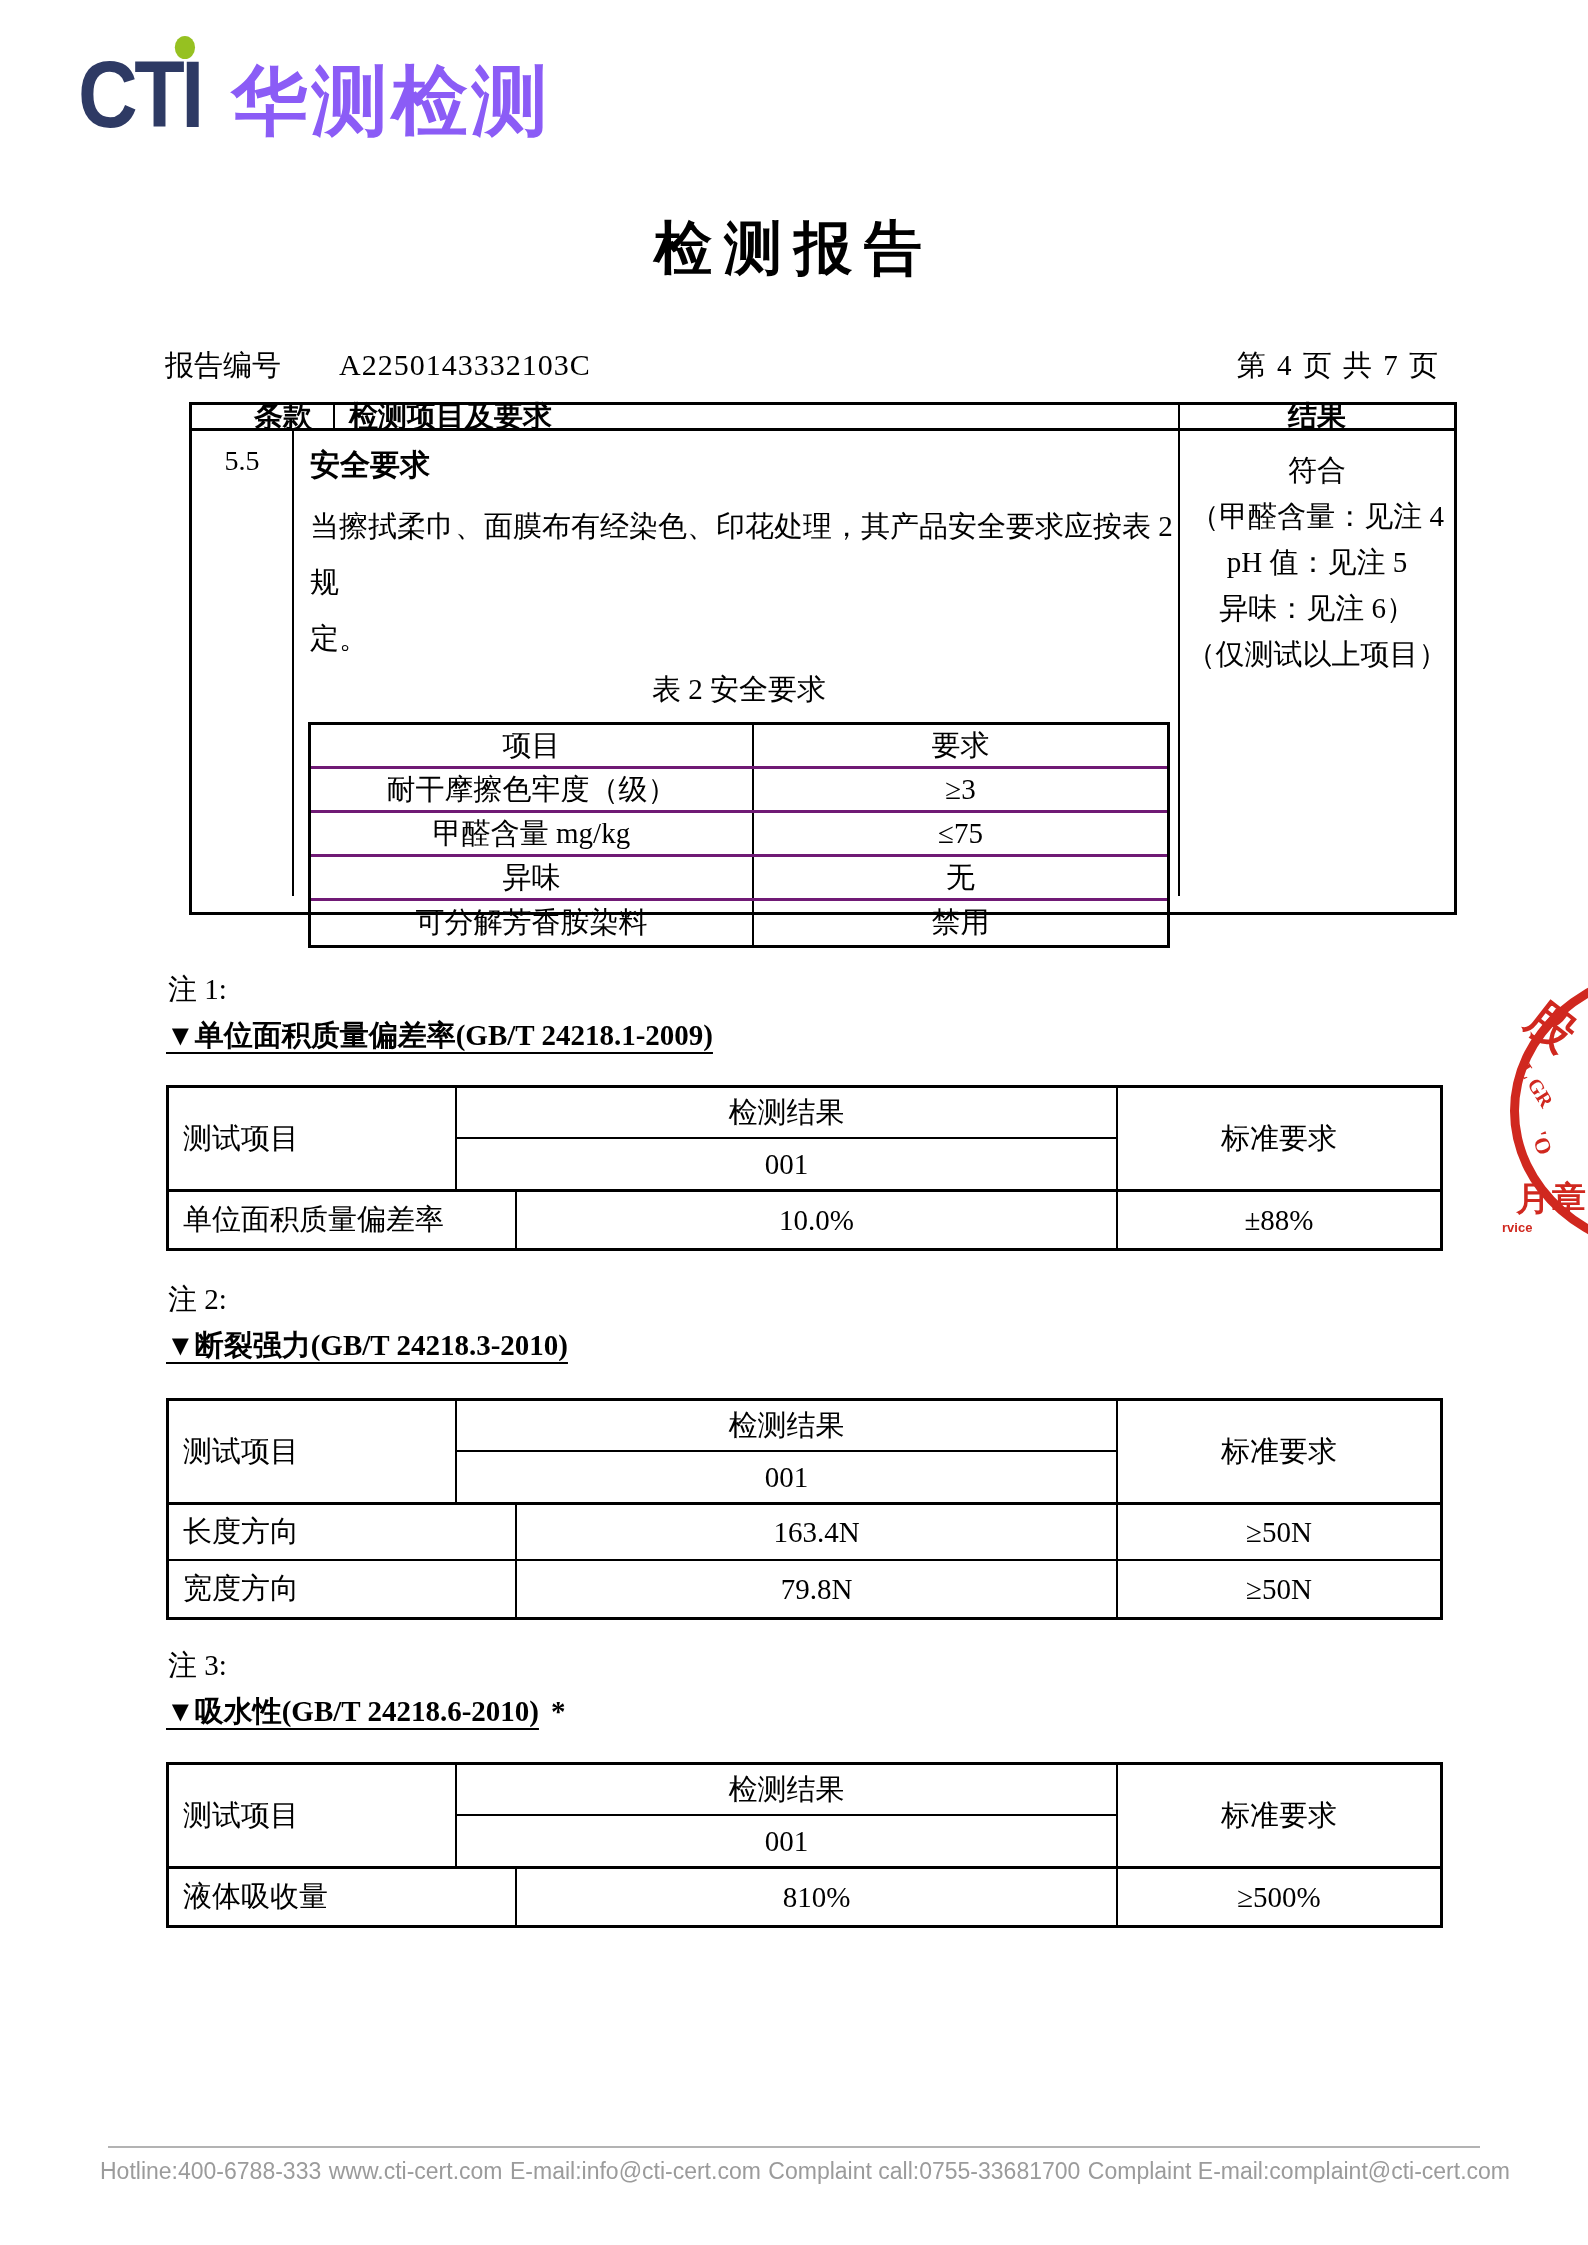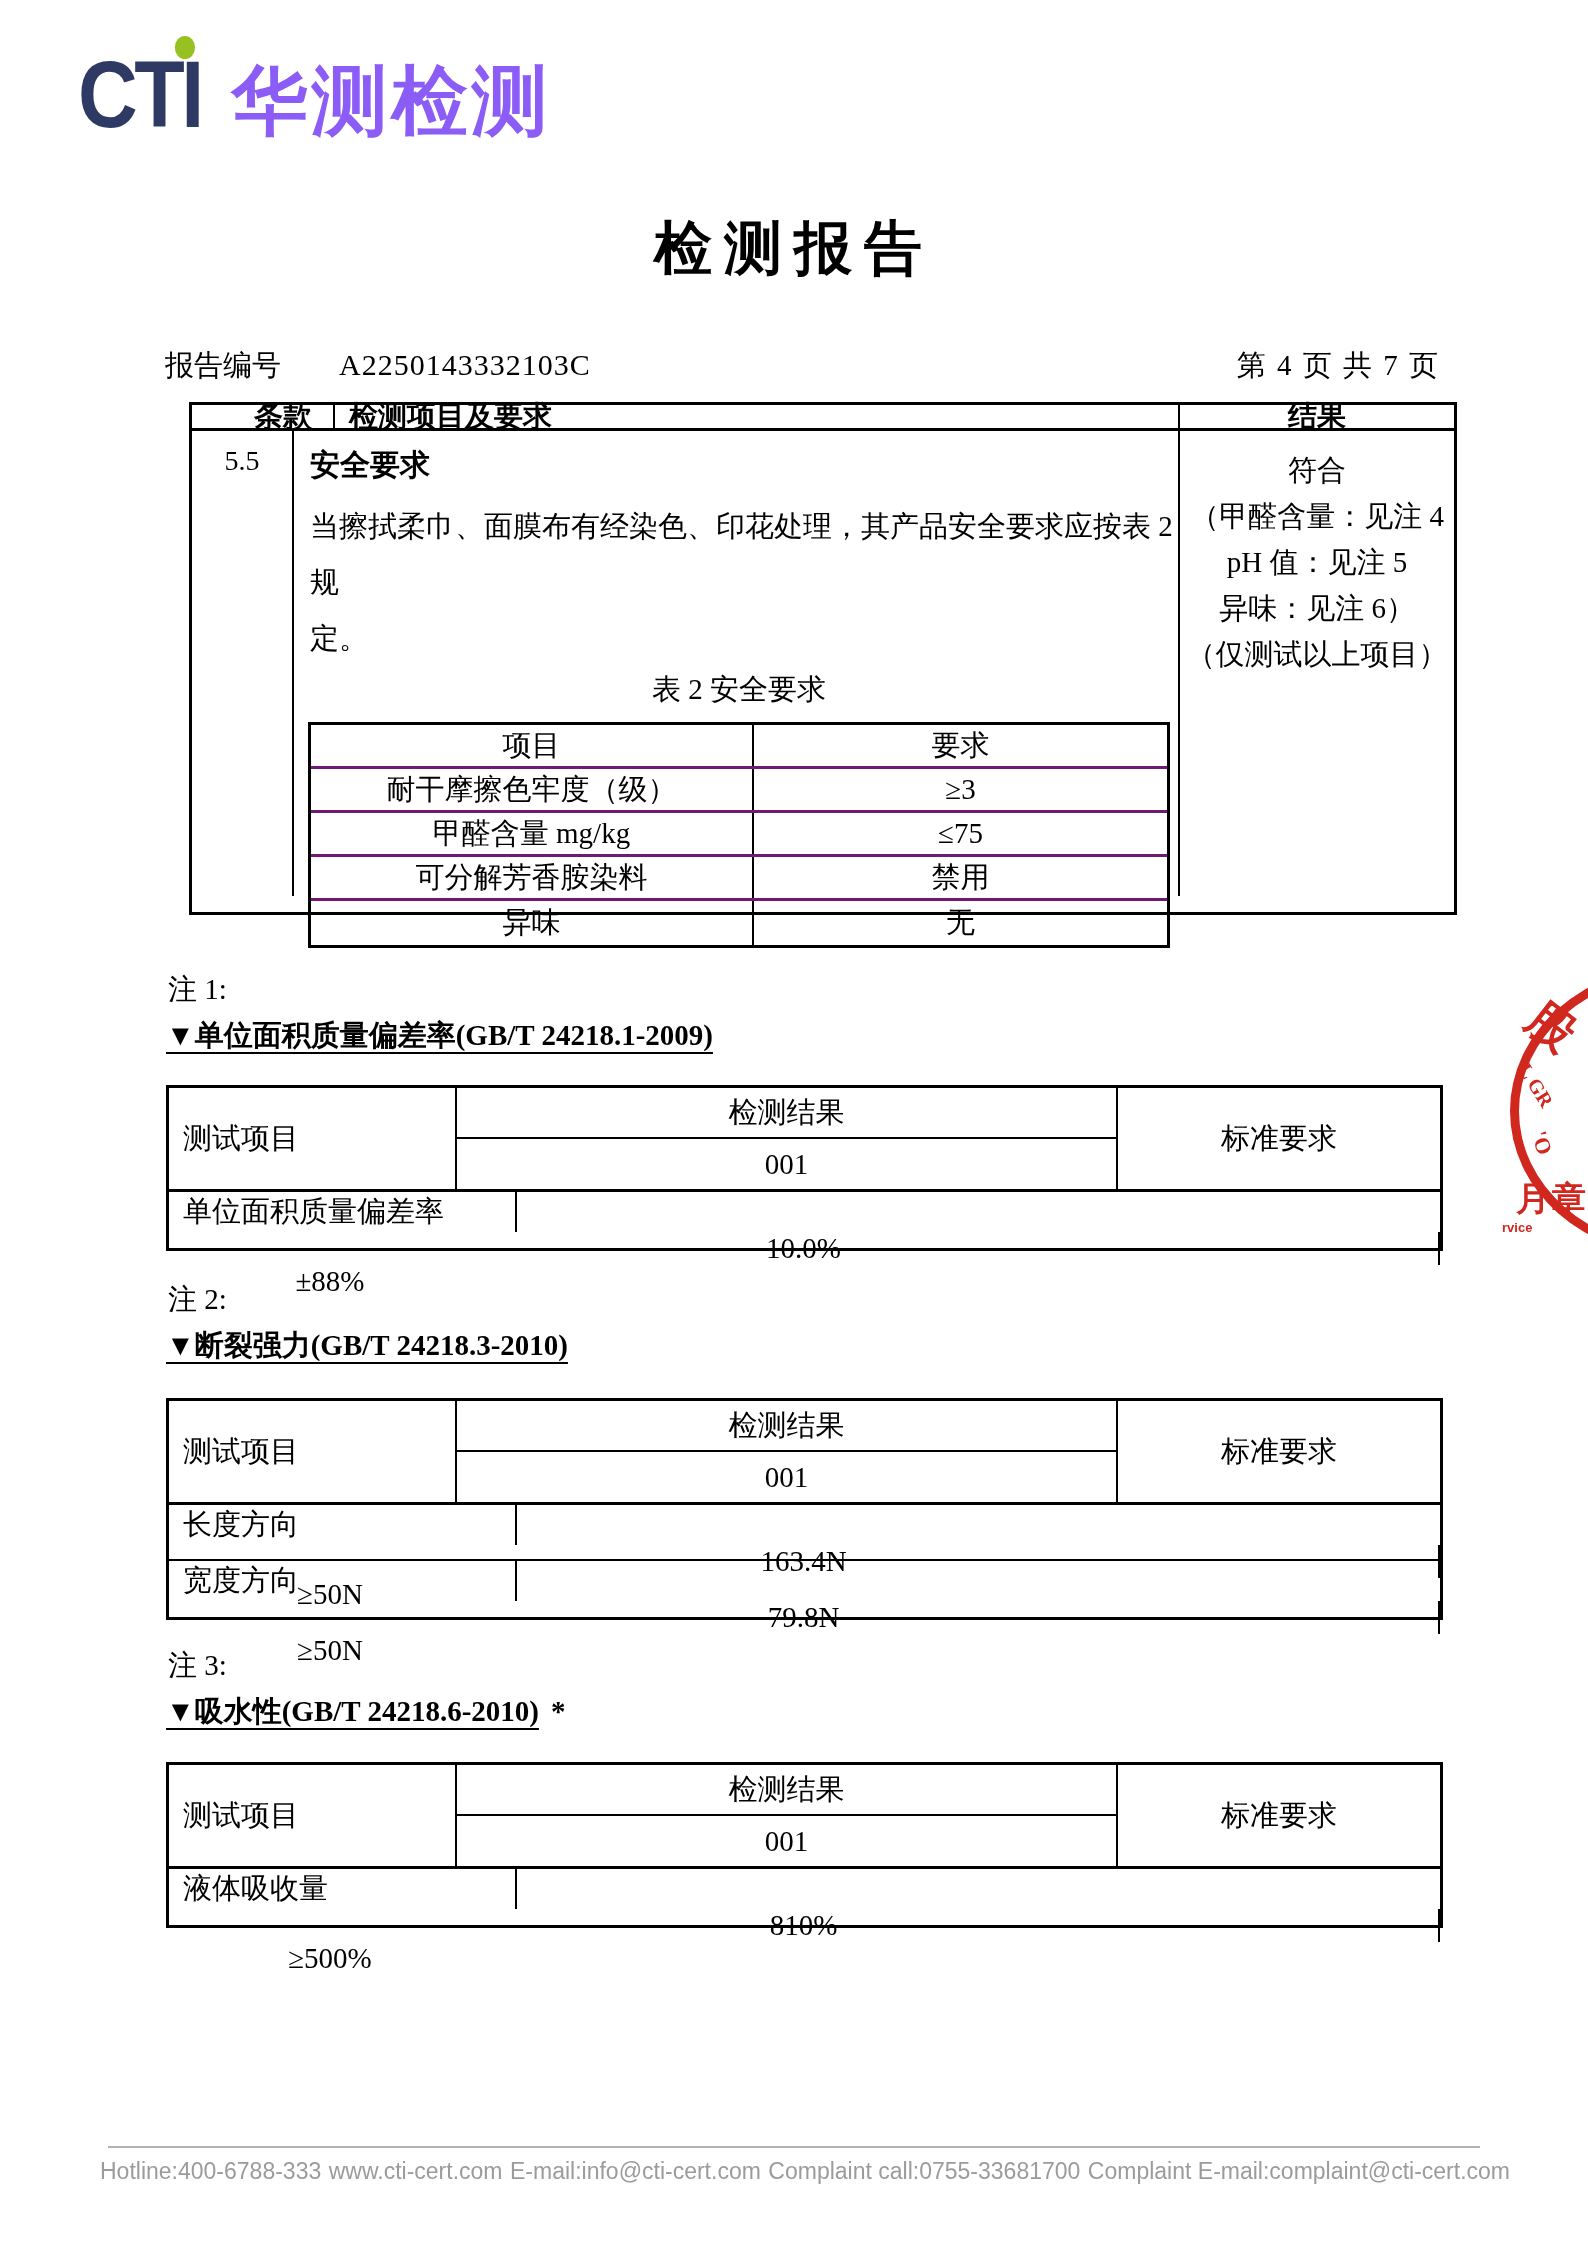--- a/index.html
+++ b/index.html
@@ -68,21 +68,21 @@
   .note-heading { position:absolute; left:166px; font-size:29px; font-weight:bold; }
   .note-heading .u { text-decoration:underline; text-underline-offset:7px; }
   .note-heading .sfx { margin-left:12px; }
   .ntbl { position:absolute; left:166px; width:1277px; border:3px solid #000; font-size:29px; }
   .ntbl-head { display:flex; height:104px; border-bottom:3px solid #000; }
   .nh-c1 { width:288px; border-right:2px solid #000; display:flex; align-items:center; padding-left:14px; }
   .nh-c2 { flex:1; border-right:2px solid #000; display:flex; flex-direction:column; }
   .nh-c2-top { height:51px; border-bottom:2px solid #000; }
   .nh-c2-bot { flex:1; }
   .nh-c3 { width:322px; }
-  .ntbl-row { display:flex; height:56px; border-bottom:2px solid #000;flex-direction:column; }
+  .ntbl-row { display:flex; height:56px; border-bottom:2px solid #000; }
   .ntbl-row:last-child { border-bottom:none; }
   .nr-c1 { width:348px; border-right:2px solid #000; display:flex; align-items:center; padding-left:14px; }
   .nr-c2 { flex:1; border-right:2px solid #000; }
   .nr-c3 { width:322px; }
 
   
   .stamp { position:absolute; right:0; top:952px; width:88px; height:318px; overflow:hidden; color:#d0281f; pointer-events:none; }
   .stamp-arc { position:absolute; left:10px; top:14px; width:330px; height:290px; border:9px solid #d0281f; border-radius:50%; }
   .stamp span { position:absolute; font-weight:bold; }
   .st-1 { left:28px; top:44px; font-size:46px; transform:rotate(38deg); }
@@ -141,26 +141,26 @@
           </div>
           <div class="t2-row">
             <div class="t2-a center">耐干摩擦色牢度（级）</div>
             <div class="t2-b center">≥3</div>
           </div>
           <div class="t2-row">
             <div class="t2-a center">甲醛含量 mg/kg</div>
             <div class="t2-b center">≤75</div>
           </div>
           <div class="t2-row">
+            <div class="t2-a center">异味</div>
+            <div class="t2-b center">无</div>
+          </div>
+          <div class="t2-row">
             <div class="t2-a center">可分解芳香胺染料</div>
             <div class="t2-b center">禁用</div>
-          </div>
-          <div class="t2-row">
-            <div class="t2-a center">异味</div>
-            <div class="t2-b center">无</div>
           </div>
         </div>
       </div>
       <div class="mt-c3 result-cell">
         <div>符合</div>
         <div>（甲醛含量：见注 4</div>
         <div>pH 值：见注 5</div>
         <div>异味：见注 6）</div>
         <div>（仅测试以上项目）</div>
       </div>

